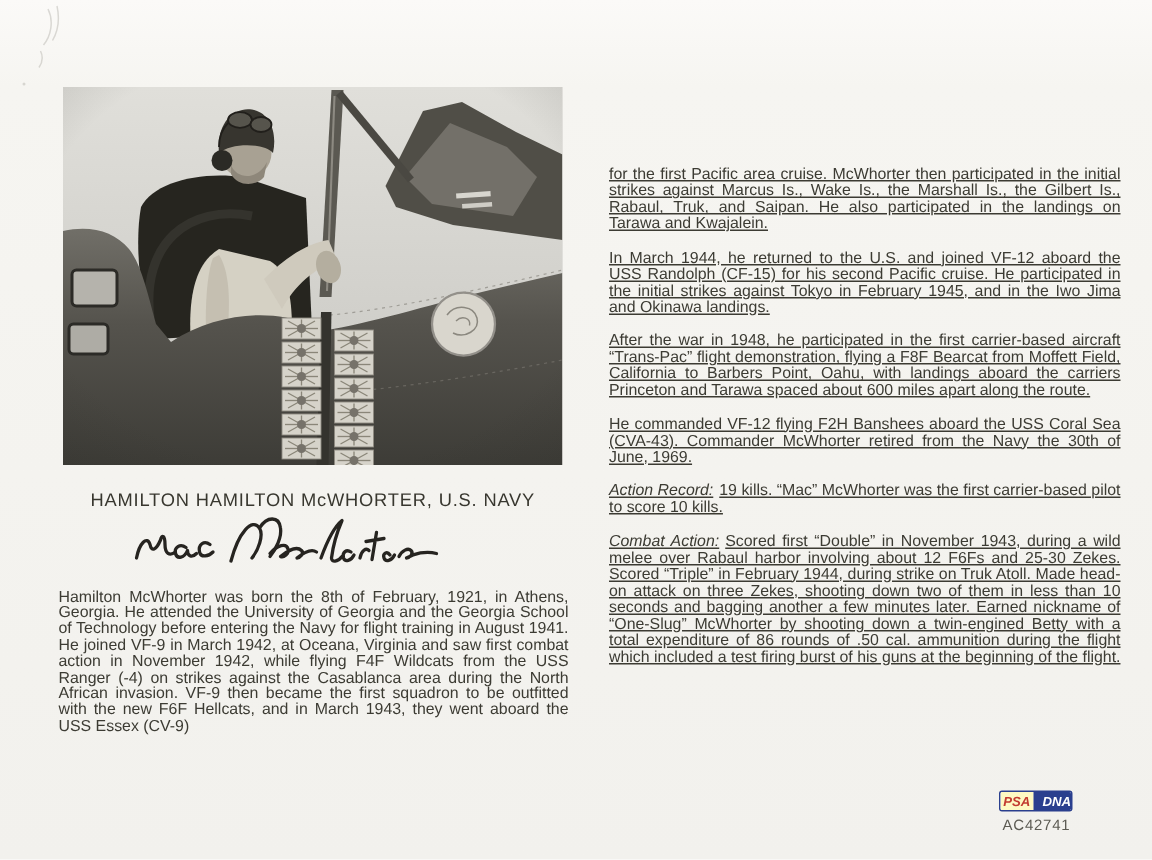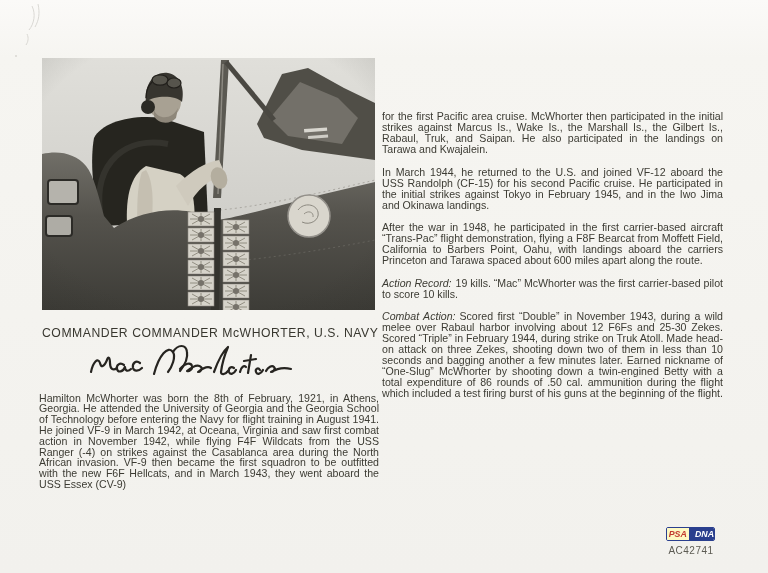--- a/index.html
+++ b/index.html
@@ -15,22 +15,22 @@
   .caption{
     position:absolute;left:42px;top:326px;width:333px;text-align:center;
     font-size:12.2px;letter-spacing:.55px;color:#38372f;white-space:nowrap;
   }
   .signature{position:absolute;left:86px;top:341px;width:218px;height:44px;}
   .bio-left{
     position:absolute;left:39px;top:382px;width:340px;
     font-size:10.6px;line-height:10.8px;text-align:justify;color:#3c3b33;
   }
   .col-right{
-    position:absolute;left:382px;top:111px;width:341px;
-    font-size:10.6px;line-height:11px;text-align:justify;color:#3c3b33;
+    position:absolute;left:406px;top:111px;width:341px;
+    font-size:10.6px;line-height:11px;text-align:justify;color:#3c3b33;text-decoration:underline;
   }
   .col-right p{margin:0 0 11.5px 0;}
   .lead{font-style:italic;}
   .lead:not(:empty){margin-right:4px;}
   .psa-logo{
     position:absolute;left:666px;top:527px;width:49px;height:14px;
     display:flex;border:1.6px solid #2a3f8e;border-radius:2px;overflow:hidden;
     font-weight:bold;font-style:italic;font-size:8.8px;line-height:13px;
     box-sizing:border-box;background:#fdfdfb;
   }
@@ -146,21 +146,21 @@
       <g>
         <circle cx="267" cy="158" r="21" fill="#d9d6cd" stroke="#93908a" stroke-width="1.5"></circle>
         <path d="M256,152 C262,144 274,146 276,154 C278,162 268,168 260,164" fill="none" stroke="#8b887f" stroke-width="1"></path>
         <path d="M262,156 C266,152 272,154 271,159" fill="none" stroke="#8b887f" stroke-width="0.9"></path>
       </g>
 
       <rect x="0" y="0" width="333" height="252" fill="url(#vig)"></rect>
     </svg>
   </div>
 
-  <div class="caption">COMMANDER COMMANDER McWHORTER, U.S. NAVY</div>
+  <div class="caption">HAMILTON HAMILTON McWHORTER, U.S. NAVY</div>
 
   <svg class="signature" viewBox="0 0 218 44" aria-label="Mac McWhorter">
     <g fill="none" stroke="#262420" stroke-width="2.2" stroke-linecap="round" stroke-linejoin="round">
       <path d="M5,31 C7,21 12,16 14,22 C15,27 18,26 21,19 C22,15 24,16 24,22 C24,28 27,30 31,27"></path>
       <path d="M38,24 C34,21 30,24 31,28 C32,32 37,31 39,26 C39,30 42,31 45,28"></path>
       <path d="M54,22 C50,19 46,22 47,27 C48,31 53,30 56,27"></path>
       <path d="M68,33 C73,14 82,4 87,11 C90,16 86,26 82,31"></path>
       <path d="M87,11 C92,3 100,3 101,11 C102,17 98,25 94,30"></path>
       <path d="M94,28 C99,22 105,21 106,25 C107,28 103,31 101,30 C106,26 112,23 115,26 C117,28 114,31 112,31 C117,27 122,25 125,27"></path>
       <path d="M128,31 C132,20 137,10 142,6 C139,13 136,23 135,31 C135,34 139,34 142,30"></path>
@@ -171,20 +171,21 @@
       <path d="M180,30 C182,26 186,24 188,26 C190,28 187,31 185,31 C190,28 198,26 205,28"></path>
     </g>
   </svg>
 
   <p class="bio-left">Hamilton McWhorter was born the 8th of February, 1921, in Athens, Georgia. He attended the University of Georgia and the Georgia School of Technology before entering the Navy for flight training in August 1941. He joined VF-9 in March 1942, at Oceana, Virginia and saw first combat action in November 1942, while flying F4F Wildcats from the USS Ranger (-4) on strikes against the Casablanca area during the North African invasion. VF-9 then became the first squadron to be outfitted with the new F6F Hellcats, and in March 1943, they went aboard the USS Essex (CV-9)</p>
 
   <div class="col-right">
     <p><span class="lead"></span><span>for the first Pacific area cruise. McWhorter then participated in the initial strikes against Marcus Is., Wake Is., the Marshall Is., the Gilbert Is., Rabaul, Truk, and Saipan. He also participated in the landings on Tarawa and Kwajalein.</span></p>
     <p><span class="lead"></span><span>In March 1944, he returned to the U.S. and joined VF-12 aboard the USS Randolph (CF-15) for his second Pacific cruise. He participated in the initial strikes against Tokyo in February 1945, and in the Iwo Jima and Okinawa landings.</span></p>
     <p><span class="lead"></span><span>After the war in 1948, he participated in the first carrier-based aircraft “Trans-Pac” flight demonstration, flying a F8F Bearcat from Moffett Field, California to Barbers Point, Oahu, with landings aboard the carriers Princeton and Tarawa spaced about 600 miles apart along the route.</span></p>
+    <p><span class="lead"></span><span>He commanded VF-12 flying F2H Banshees aboard the USS Coral Sea (CVA-43). Commander McWhorter retired from the Navy the 30th of June, 1969.</span></p>
     <p><span class="lead">Action Record:</span><span>19 kills. “Mac” McWhorter was the first carrier-based pilot to score 10 kills.</span></p>
     <p><span class="lead">Combat Action:</span><span>Scored first “Double” in November 1943, during a wild melee over Rabaul harbor involving about 12 F6Fs and 25-30 Zekes. Scored “Triple” in February 1944, during strike on Truk Atoll. Made head-on attack on three Zekes, shooting down two of them in less than 10 seconds and bagging another a few minutes later. Earned nickname of “One-Slug” McWhorter by shooting down a twin-engined Betty with a total expenditure of 86 rounds of .50 cal. ammunition during the flight which included a test firing burst of his guns at the beginning of the flight.</span></p>
   </div>
 
   <div class="psa-logo">
     <span class="psa-left">PSA</span>
     <span class="psa-right">DNA</span>
   </div>
   <div class="cert">AC42741</div>
 

